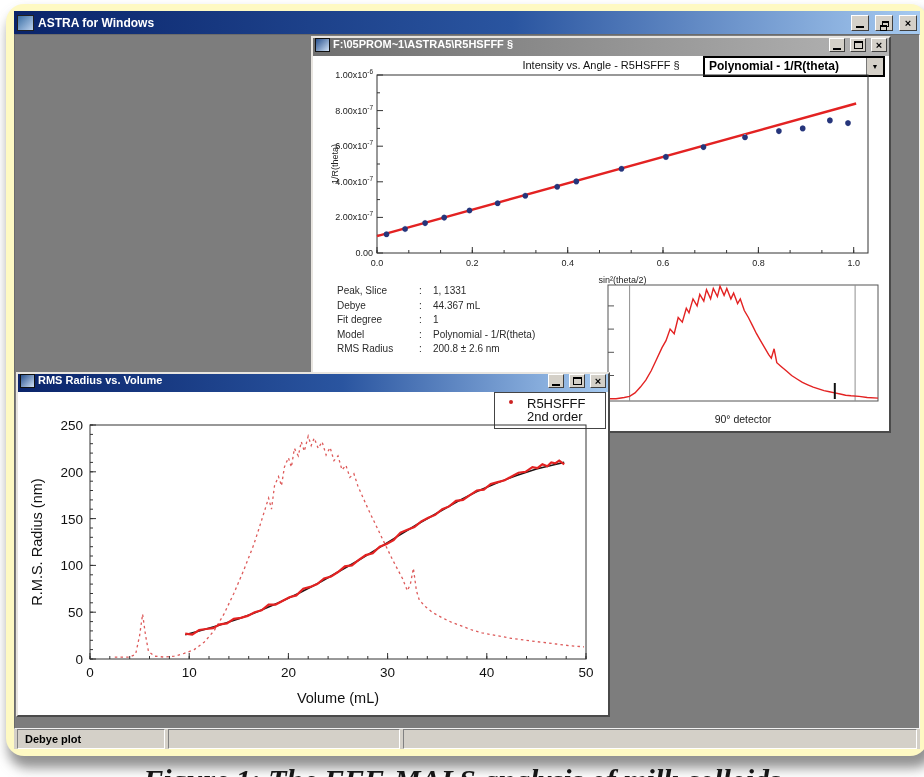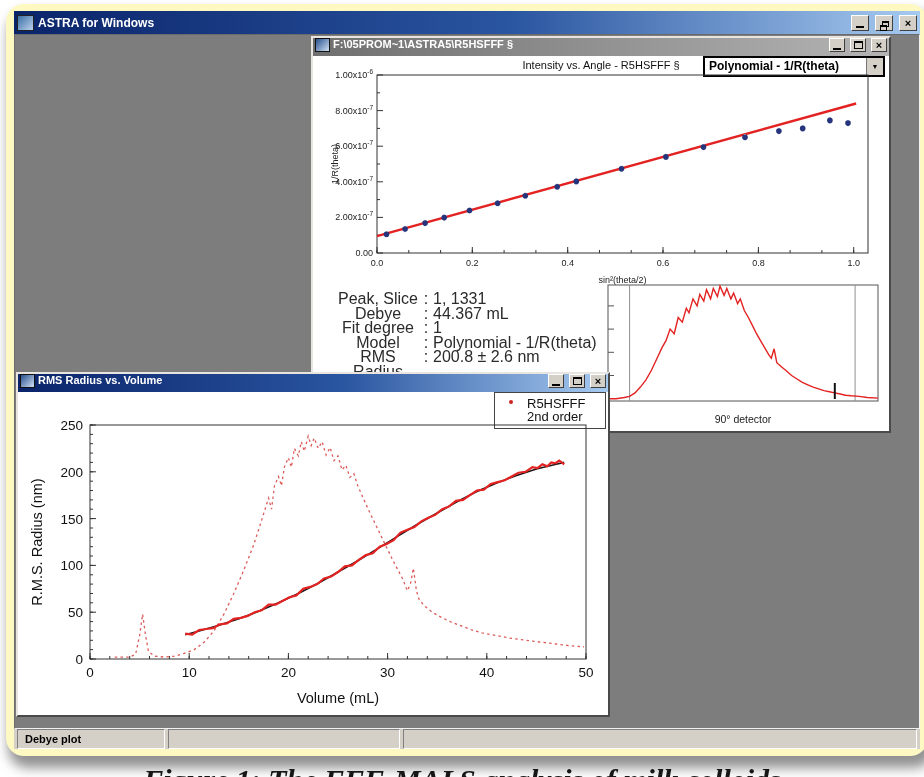--- a/index.html
+++ b/index.html
@@ -45,21 +45,21 @@
     display:flex;align-items:center;justify-content:center;margin-left:2px;box-sizing:border-box;}
   .ccontent{position:absolute;left:0;right:0;top:18px;bottom:0;background:#fff;overflow:hidden;}
   
   .plot-title{position:absolute;left:0;top:3px;width:100%;text-align:center;font-size:11px;color:#111;}
   .combo{position:absolute;right:4px;top:0px;width:182px;height:21px;border:2px solid #000;
     background:#fff;display:flex;align-items:stretch;box-sizing:border-box;}
   .combo-value{flex:1;font-size:12px;font-weight:bold;padding:1px 4px;white-space:nowrap;overflow:hidden;}
   .combo-arrow{width:16px;background:#d4d0c8;border-left:1px solid #777;display:flex;align-items:center;
     justify-content:center;font-size:7px;color:#000;}
   #debye-chart{position:absolute;left:14px;top:13px;width:552px;height:224px;}
-  #debye-stats{position:absolute;left:24px;top:236px;font-size:16px;color:#2b2b2b;text-align:center;}
+  #debye-stats{position:absolute;left:24px;top:228px;font-size:10px;color:#2b2b2b;}
   .st-row{display:flex;line-height:14.5px;}
   .st-l{width:82px;}
   .st-c{width:14px;}
   #inset-chart{position:absolute;left:292px;top:226px;width:278px;height:150px;}
   
   #rms-chart{position:absolute;left:6px;top:8px;width:584px;height:316px;}
   #rms-legend{position:absolute;right:2px;top:0px;width:112px;height:37px;border:1px solid #444;
     background:#fff;display:flex;box-sizing:border-box;}
   .legend-marker-col{width:32px;display:flex;align-items:flex-start;justify-content:center;padding-top:7px;}
   .legend-dot{width:4px;height:4px;background:#cc2222;border-radius:50%;}

